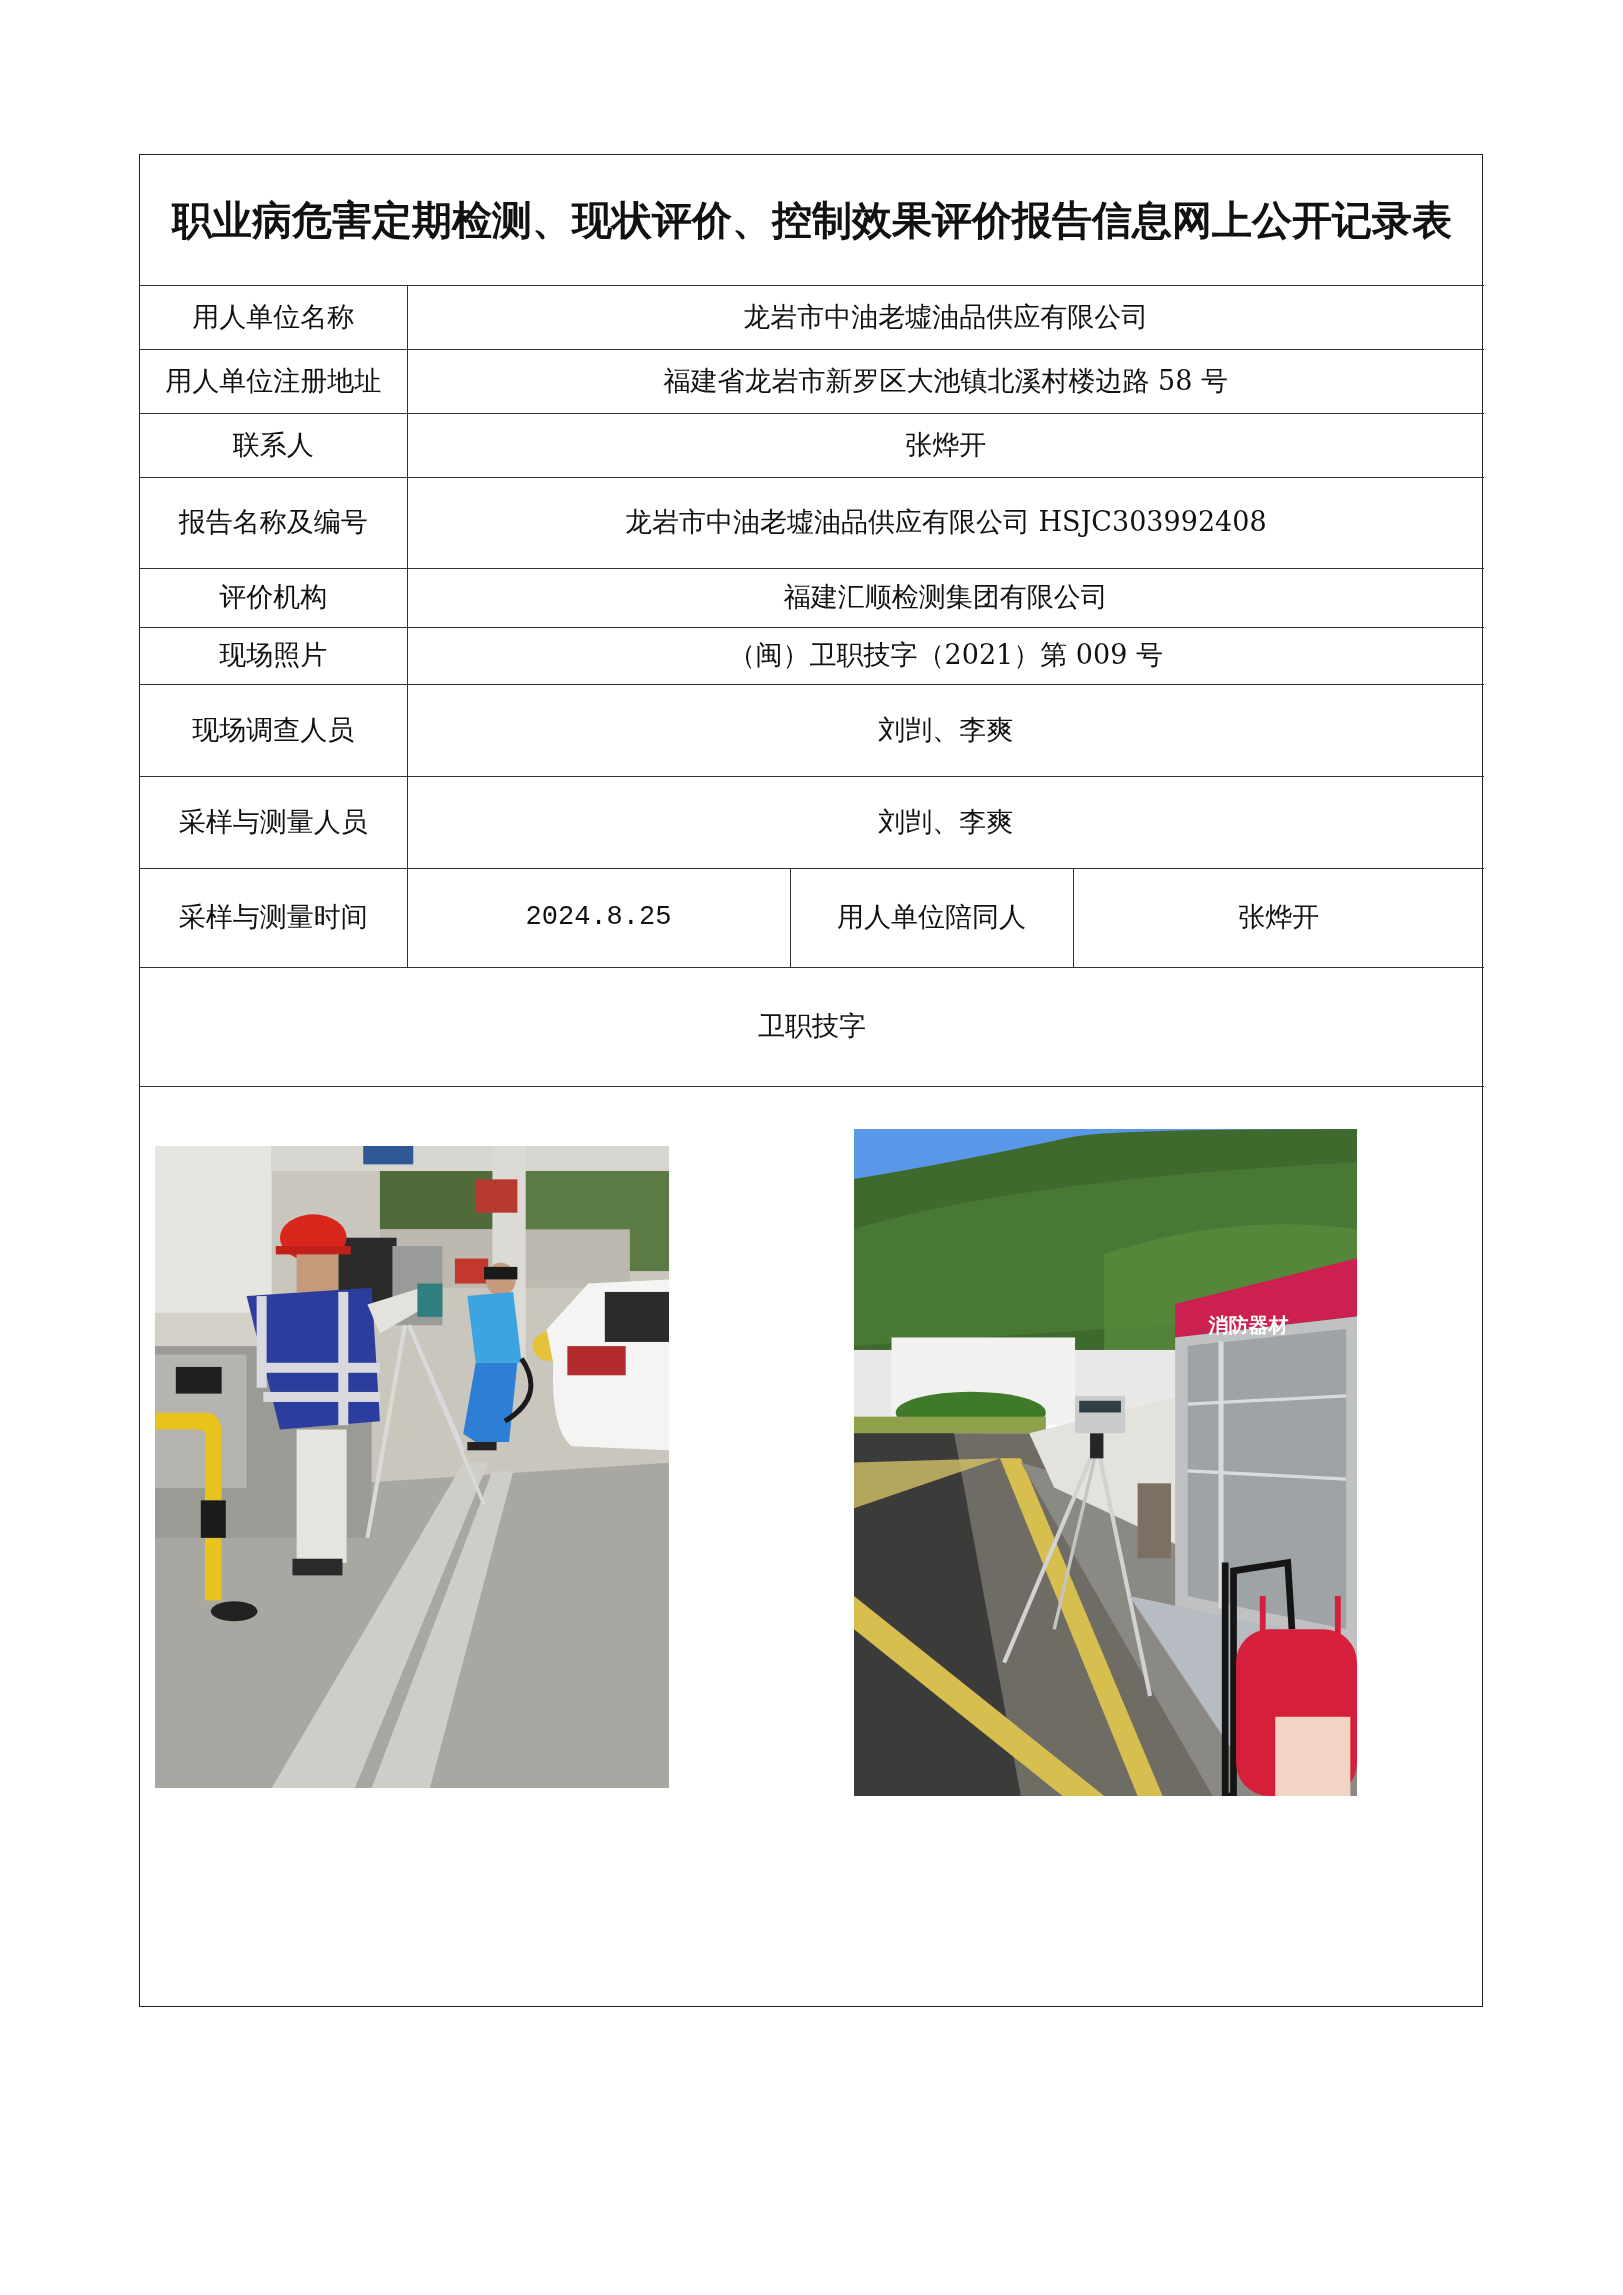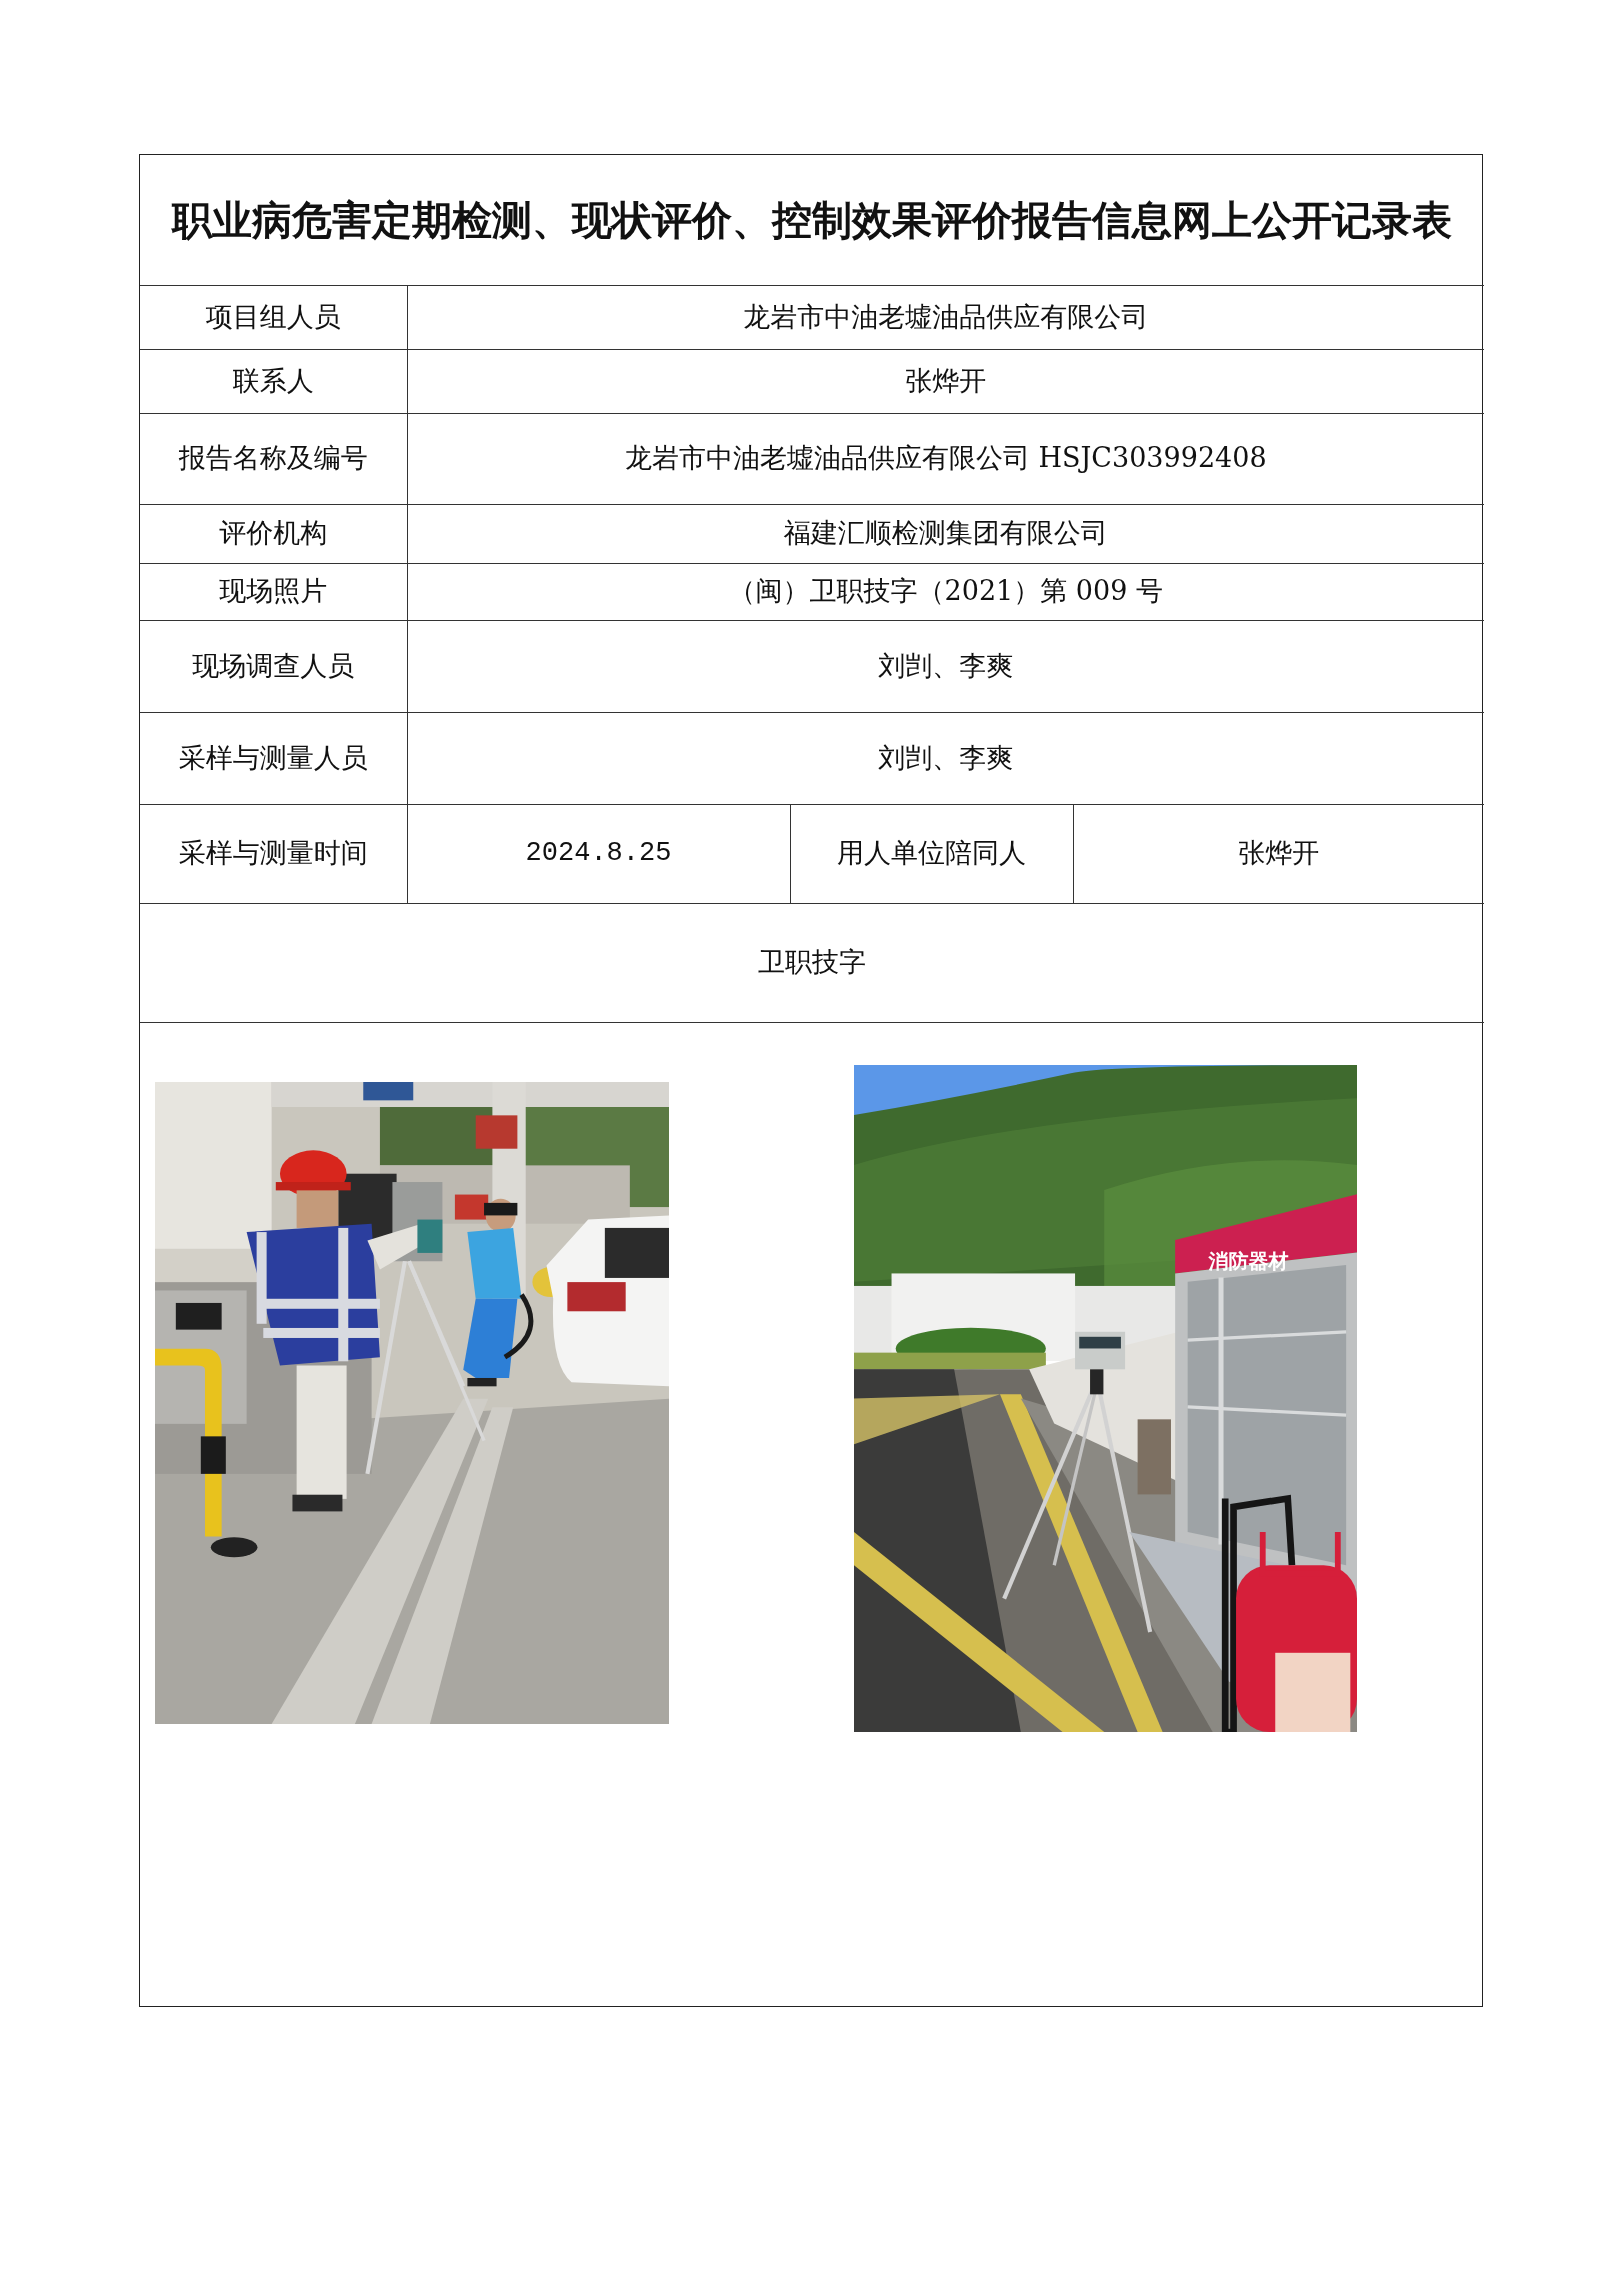--- a/index.html
+++ b/index.html
@@ -57,24 +57,28 @@
       <col style="width:383px">
       <col style="width:283px">
       <col style="width:411px">
     </colgroup>
     <tbody>
       <tr style="height:130px">
         <td colspan="4" class="title-cell">职业病危害定期检测、现状评价、控制效果评价报告信息网上公开记录表</td>
       </tr>
 
       <tr style="height:64px">
-        <td>项目组人员</td>
+        <td>用人单位名称</td>
         <td colspan="3">龙岩市中油老墟油品供应有限公司</td>
       </tr>
 
+      <tr style="height:64px">
+        <td>用人单位注册地址</td>
+        <td colspan="3">福建省龙岩市新罗区大池镇北溪村楼边路 58 号</td>
+      </tr>
 
       <tr style="height:64px">
         <td>联系人</td>
         <td colspan="3">张烨开</td>
       </tr>
 
       <tr style="height:91px">
         <td>报告名称及编号</td>
         <td colspan="3">龙岩市中油老墟油品供应有限公司 HSJC303992408</td>
       </tr>

